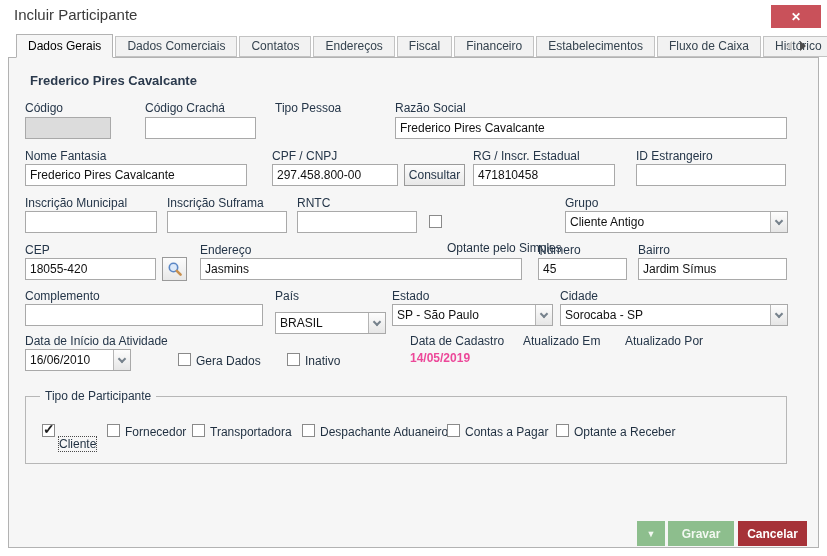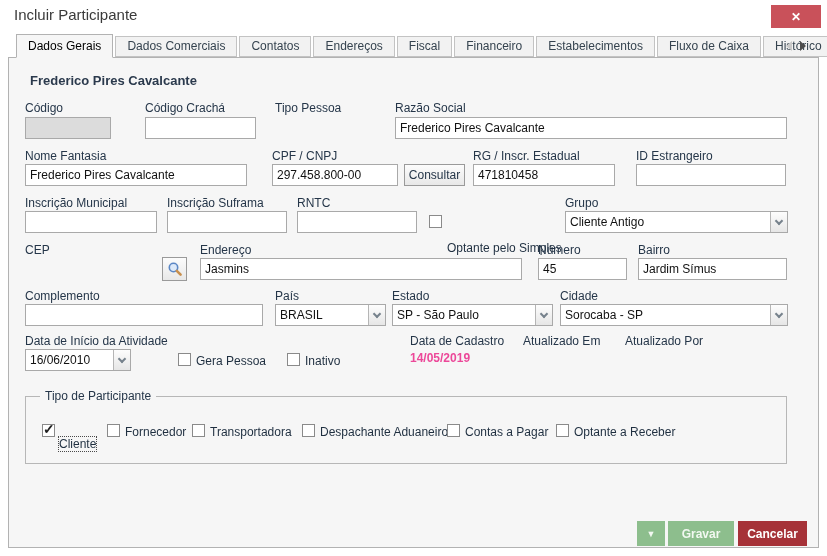--- a/index.html
+++ b/index.html
@@ -129,37 +129,38 @@
   <span class="cb-lbl" style="left:447px;top:216px;margin-top:25px;">Optante pelo Simples</span>
   <div class="lbl" style="left:565px;top:196px;">Grupo</div>
   <div class="combo" style="left:565px;top:211px;width:223px;">
     <div class="val">Cliente Antigo</div>
     <div class="drop">
         <div class="chev"></div>
       </div>
   </div>
 
   <div class="lbl" style="left:25px;top:243px;">CEP</div>
+  <input class="txt" style="left: 25px; top: 258px; width: 131px;" value="18055-420">
   <button class="push-btn" style="left:162px;top:257px;width:25px;height:24px;">
     <svg class="mag-svg" width="16" height="16" viewBox="0 0 16 16">
       <circle cx="6.5" cy="6.5" r="4.2" fill="#dce9f9" stroke="#5b87c5" stroke-width="1.6"></circle>
       <line x1="9.8" y1="9.8" x2="13.6" y2="13.6" stroke="#c8904f" stroke-width="2.6" stroke-linecap="round"></line>
     </svg>
   </button>
   <div class="lbl" style="left:200px;top:243px;">Endereço</div>
   <input class="txt" style="left: 200px; top: 258px; width: 322px;" value="Jasmins">
   <div class="lbl" style="left:538px;top:243px;">Número</div>
   <input class="txt" style="left: 538px; top: 258px; width: 89px;" value="45">
   <div class="lbl" style="left:638px;top:243px;">Bairro</div>
   <input class="txt" style="left: 638px; top: 258px; width: 149px;" value="Jardim Símus">
 
   <div class="lbl" style="left:25px;top:289px;">Complemento</div>
   <input class="txt" style="left: 25px; top: 304px; width: 238px;" value="">
   <div class="lbl" style="left:275px;top:289px;">País</div>
-  <div class="combo" style="left:275px;top:304px;width:111px;">
+  <div class="combo" style="left:275px;top:312px;width:111px;">
     <div class="val">BRASIL</div>
     <div class="drop">
         <div class="chev"></div>
       </div>
   </div>
   <div class="lbl" style="left:392px;top:289px;">Estado</div>
   <div class="combo" style="left:392px;top:304px;width:161px;">
     <div class="val">SP - São Paulo</div>
     <div class="drop">
         <div class="chev"></div>
@@ -174,21 +175,21 @@
   </div>
 
   <div class="lbl" style="left:25px;top:334px;">Data de Início da Atividade</div>
   <div class="combo" style="left:25px;top:349px;width:106px;">
     <div class="val">16/06/2010</div>
     <div class="drop">
         <div class="chev"></div>
       </div>
   </div>
   <span class="cb" style="left:178px;top:353px;"></span>
-  <span class="cb-lbl" style="left:196px;top:354px;">Gera Pessoa</span>
+  <span class="cb-lbl" style="left:196px;top:354px;">Gera Dados</span>
   <span class="cb" style="left:287px;top:353px;"></span>
   <span class="cb-lbl" style="left:305px;top:354px;">Inativo</span>
   <div class="lbl" style="left:410px;top:334px;">Data de Cadastro</div>
   <div class="lbl bold-val" style="left:410px;top:351px;">14/05/2019</div>
   <div class="lbl" style="left:523px;top:334px;">Atualizado Em</div>
   <div class="lbl" style="left:625px;top:334px;">Atualizado Por</div>
 
   <div class="groupbox">
     <span class="legend">Tipo de Participante</span>
   </div>

